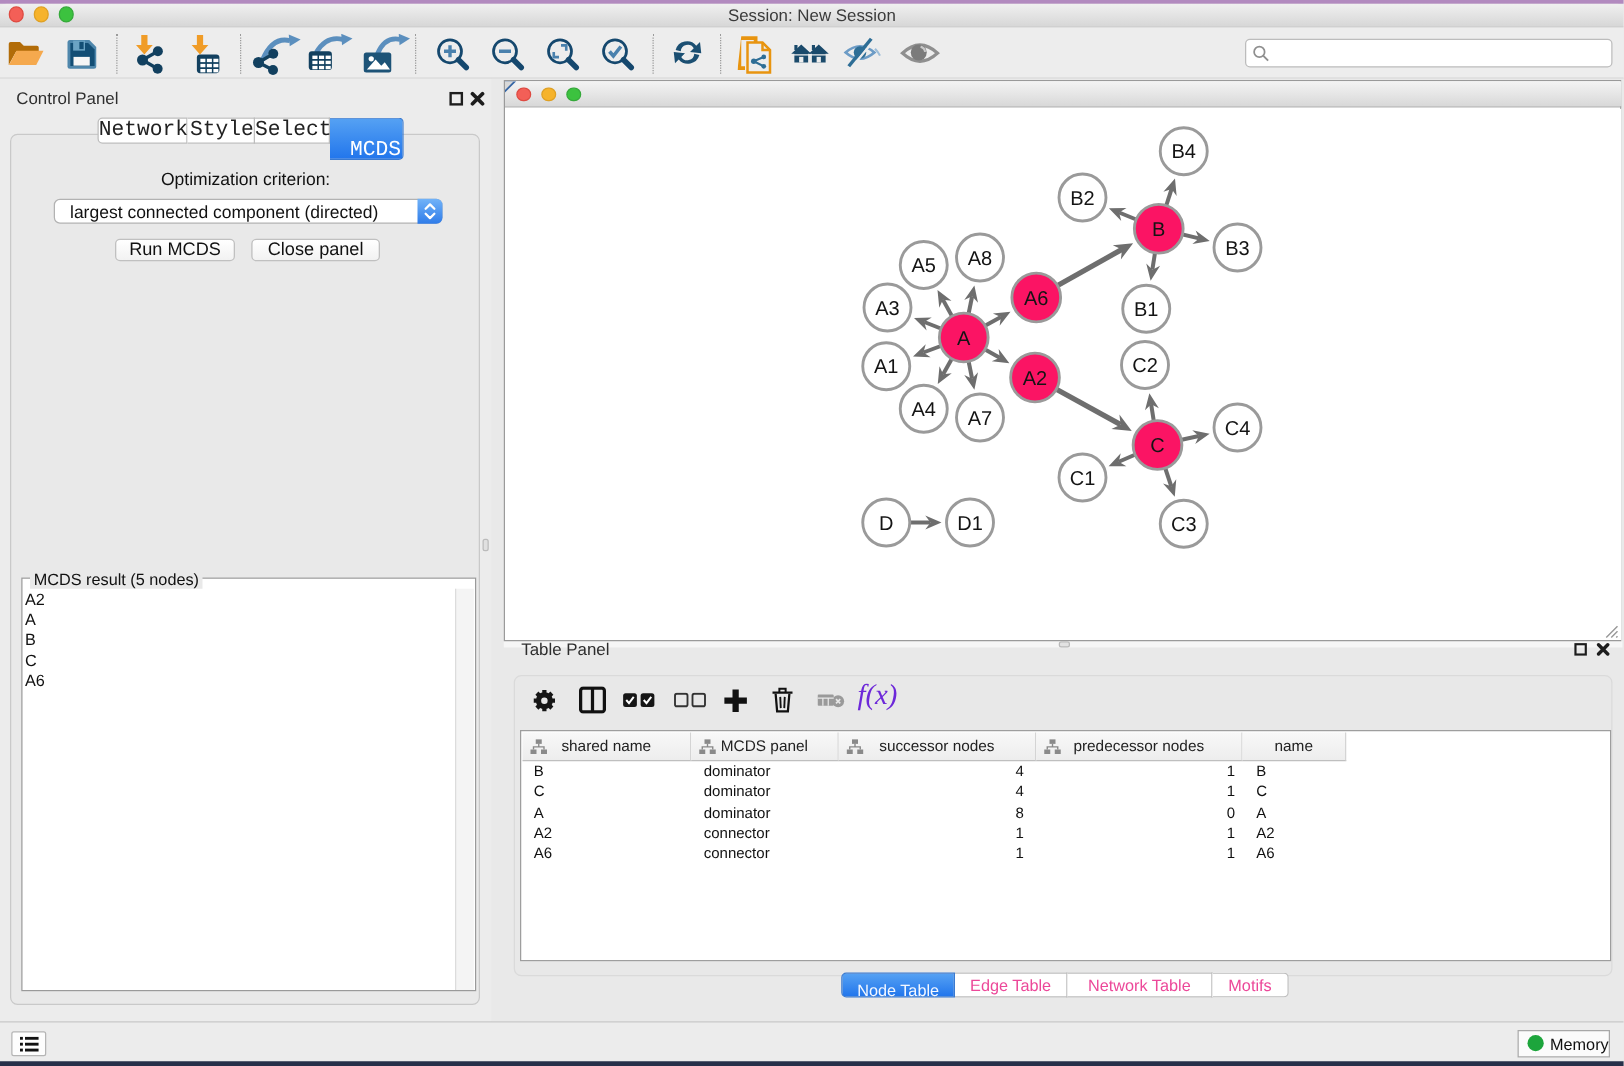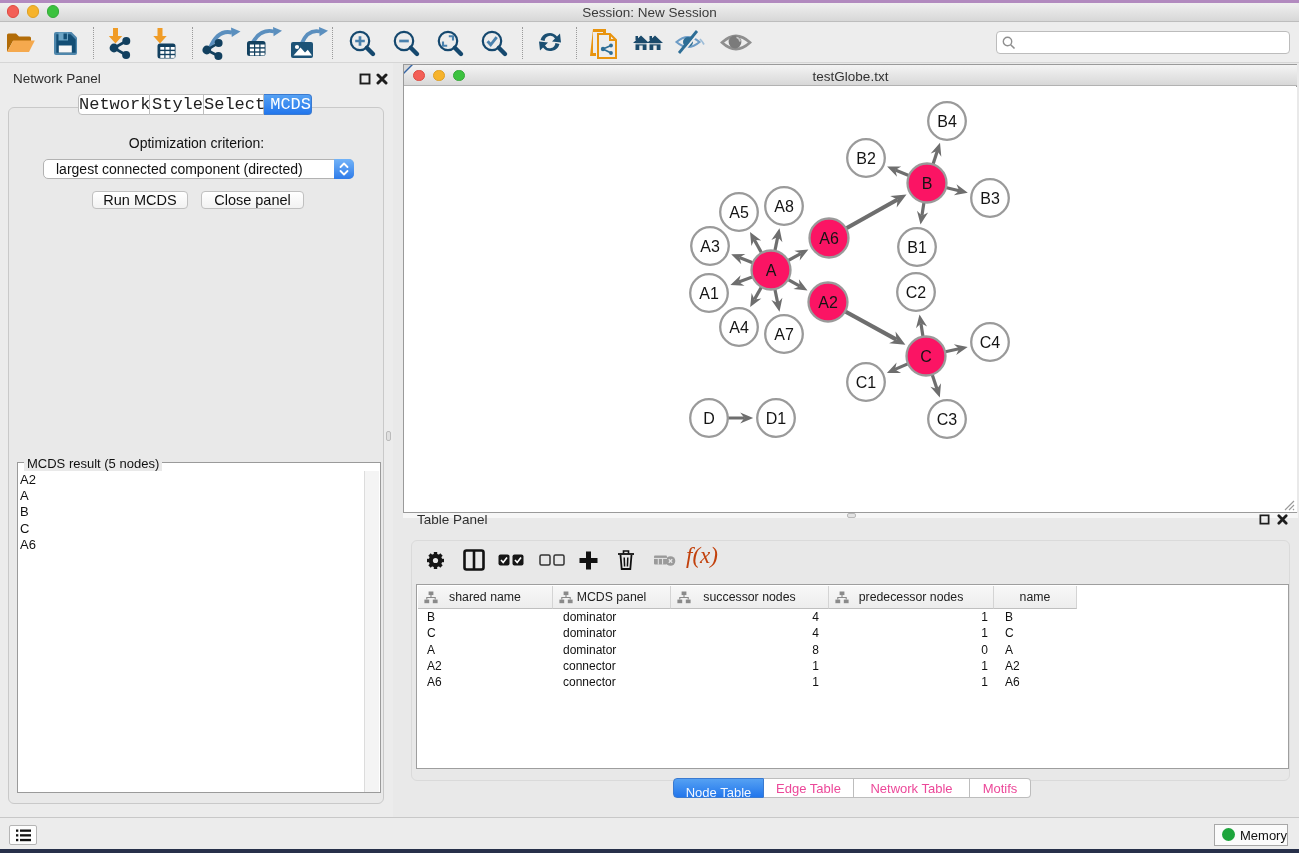--- a/index.html
+++ b/index.html
@@ -182,33 +182,33 @@
 <path d="M2 14.5 Q16 1.5 30 14.5 Q16 27.5 2 14.5 Z" fill="none" stroke="#8f8f8f" stroke-width="2.7"></path>
 <circle cx="15" cy="14" r="6.4" fill="#7b7b7b"></circle>
     <path d="M16.5 9.3 a5.2 5.2 0 0 1 3.6 4.2" stroke="#c9c9c9" stroke-width="1.7" fill="none"></path>
 </svg>
 <div class="abs" id="searchbox"></div>
 <svg class="abs" style="left:1002px;top:36px" width="14" height="14" viewBox="0 0 14 14">
     <circle cx="5.5" cy="5.5" r="4.2" fill="none" stroke="#8f8f8f" stroke-width="1.4"></circle>
     <line x1="8.7" y1="8.7" x2="12.5" y2="12.5" stroke="#8f8f8f" stroke-width="1.6"></line>
   </svg>
 <div class="abs" id="cpanel"></div>
-<div class="abs" id="cptitle">Network Panel</div>
+<div class="abs" id="cptitle">Control Panel</div>
 <svg class="abs" style="left:359px;top:73px" width="12" height="12" viewBox="0 0 12 12">
     <rect x="1.5" y="1.5" width="9" height="9" fill="none" stroke="#1d1d1d" stroke-width="1.9"></rect>
   </svg>
 <svg class="abs" style="left:376px;top:73px" width="12" height="12" viewBox="0 0 12 12">
     <path d="M2 2 L10 10 M10 2 L2 10" stroke="#1d1d1d" stroke-width="3" stroke-linecap="round"></path>
   </svg>
 <div class="abs" id="cpbox"></div>
 <div class="abs tabrow" style="left:78px;">
 <div class="tab first" style="width:72px;padding:0">Network</div>
 <div class="tab" style="width:54px;padding:0">Style</div>
 <div class="tab" style="width:60px;padding:0">Select</div>
-<div class="tab sel last" style="width:48px;padding:0">MCDS</div>
+<div class="tab sel last" style="width:59px;padding:16px">MCDS</div>
 </div>
 <div class="abs" id="optlabel">Optimization criterion:</div>
 <div class="abs" id="combo"></div>
 <div class="abs" id="combotext">largest connected component (directed)</div>
 <div class="abs" id="combobtn"></div>
 <svg class="abs" style="left:338px;top:161px" width="12" height="16" viewBox="0 0 12 16">
     <path d="M2.5 6 L6 2.5 L9.5 6" fill="none" stroke="#fff" stroke-width="1.8" stroke-linecap="round" stroke-linejoin="round"></path>
     <path d="M2.5 10 L6 13.5 L9.5 10" fill="none" stroke="#fff" stroke-width="1.8" stroke-linecap="round" stroke-linejoin="round"></path>
   </svg>
 <div class="btn" style="left:92px;top:191px;width:96px;">Run MCDS</div>
@@ -223,21 +223,20 @@
 <div class="abs" style="left:386px;top:431px;width:4.5px;height:10px;background:#e0e0e0;border:1px solid #bbbbbb;border-radius:2px;"></div>
 <div class="abs" id="netwin">
 <div class="abs" id="nettitle"></div>
 <svg class="abs" style="left:0;top:0" width="10" height="10" viewBox="0 0 10 10">
       <path d="M0 0 H9 L0 9 Z" fill="#3465a4"></path>
       <path d="M0 0 H7 L0 7 Z" fill="#d8d8d8"></path>
     </svg>
 <div class="abs tl2" style="left:9.3px;background:#f35f57;border:1px solid #de4a41;"></div>
 <div class="abs tl2" style="left:29.3px;background:#f6b32b;border:1px solid #dfa023;"></div>
 <div class="abs tl2" style="left:49.3px;background:#3cc23f;border:1px solid #35a93a;"></div>
-<div class="abs" id="netname">testGlobe.txt</div>
 <div class="abs" id="netcanvas">
 <svg width="892" height="425" viewBox="0 0 892 425">
         <line x1="367.0" y1="183.0" x2="350.3" y2="152.7" stroke="#6e6e6e" stroke-width="3.2"></line>
         <polygon points="346.0,145.0 357.2,153.6 350.3,152.7 347.4,159.1" fill="#6e6e6e"></polygon>
         <line x1="367.0" y1="183.0" x2="373.7" y2="150.0" stroke="#6e6e6e" stroke-width="3.2"></line>
         <polygon points="375.5,141.3 378.4,155.2 373.7,150.0 367.4,153.0" fill="#6e6e6e"></polygon>
         <line x1="367.0" y1="183.0" x2="335.4" y2="170.6" stroke="#6e6e6e" stroke-width="3.2"></line>
         <polygon points="327.2,167.3 341.4,166.9 335.4,170.6 337.3,177.3" fill="#6e6e6e"></polygon>
         <line x1="367.0" y1="183.0" x2="334.7" y2="195.0" stroke="#6e6e6e" stroke-width="3.2"></line>
         <polygon points="326.4,198.1 336.6,188.3 334.7,195.0 340.5,198.8" fill="#6e6e6e"></polygon>
@@ -370,21 +369,21 @@
           <rect x="0" y="1.5" width="13" height="9" rx="1"></rect>
           <circle cx="16.5" cy="7" r="4.8"></circle>
         </g>
         <g stroke="#e8e8e8" stroke-width="1">
           <line x1="0" y1="4.4" x2="13" y2="4.4"></line>
           <line x1="4.3" y1="4.4" x2="4.3" y2="10.5"></line>
           <line x1="8.6" y1="4.4" x2="8.6" y2="10.5"></line>
         </g>
         <path d="M14.8 5.3 l3.4 3.4 M18.2 5.3 l-3.4 3.4" stroke="#e8e8e8" stroke-width="1.3"></path>
       </svg>
-<div class="abs" style="left:274px;top:2px;font-family:'Liberation Serif',serif;font-style:italic;font-size:23px;color:#c2410c;">f(x)</div>
+<div class="abs" style="left:274px;top:2px;font-family:'Liberation Serif',serif;font-style:italic;font-size:23px;color:#6d28d9;">f(x)</div>
 <div class="abs" id="ttable">
 <div class="thead" style="left:1px;width:135px;">shared name</div>
 <div class="thead" style="left:136px;width:118px;">MCDS panel</div>
 <div class="thead" style="left:254px;width:158px;">successor nodes</div>
 <div class="thead" style="left:412px;width:165px;">predecessor nodes</div>
 <div class="thead" style="left:577px;width:83px;">name</div>
 <svg class="abs" style="left:7px;top:5.5px" width="14" height="13" viewBox="0 0 14 13">
           <g fill="#8a8a8a">
             <rect x="4.6" y="0.5" width="4.8" height="3.6"></rect>
             <rect x="0.4" y="8.6" width="4.8" height="3.6"></rect>

